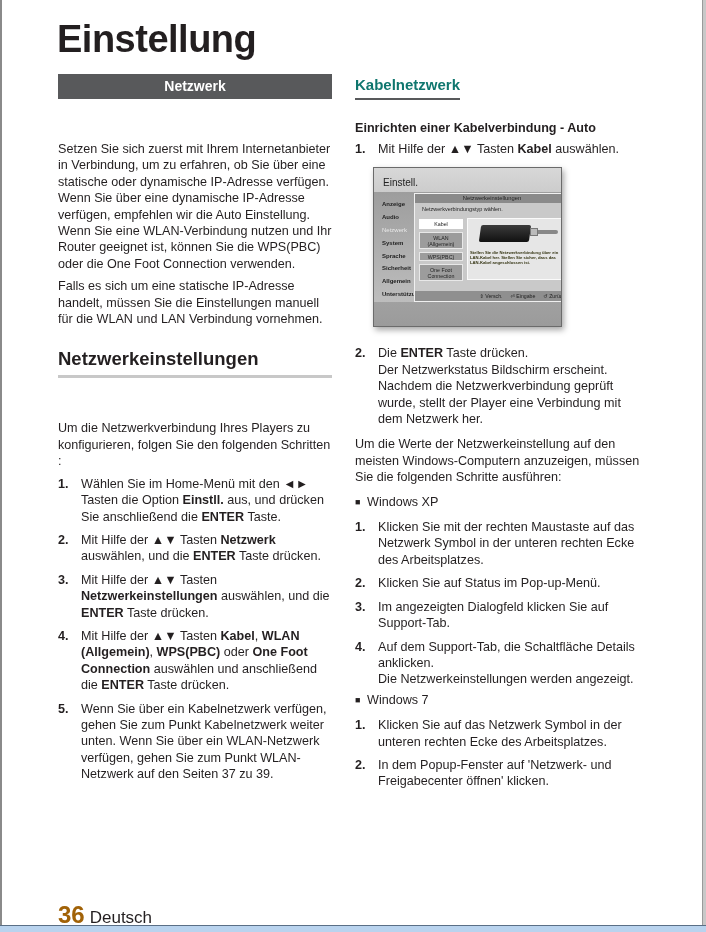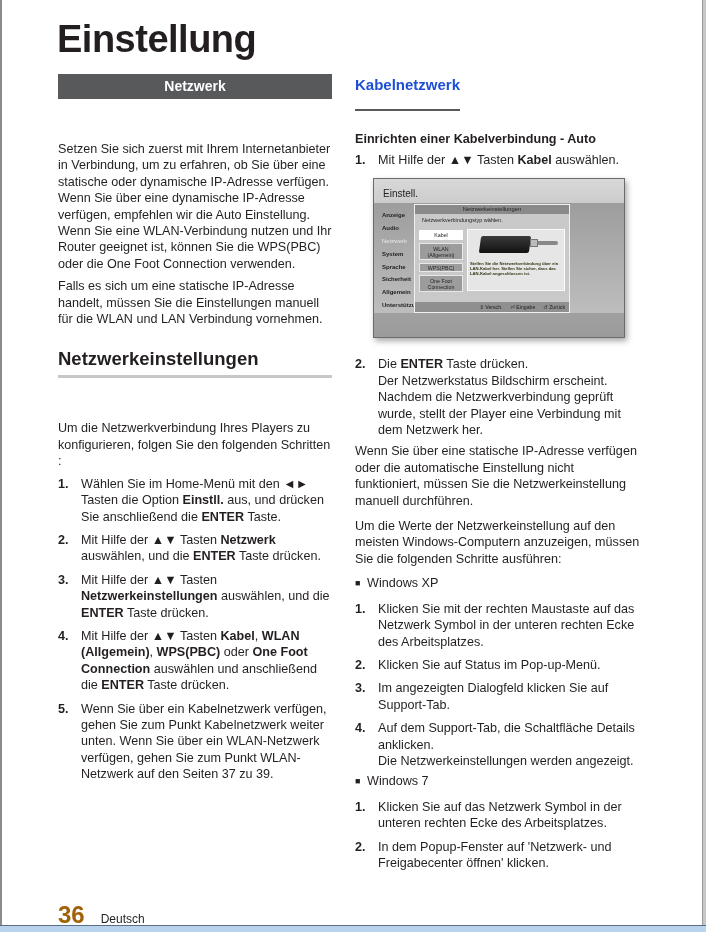--- a/index.html
+++ b/index.html
@@ -23,24 +23,24 @@
 
   .h2 { font-size: 18.5px; color: #231f20; margin-top: 21px; padding-bottom: 5px; border-bottom: 3px solid #c8c8c8; }
   .sub-intro { margin-top: 9px; }
 
   ol.steps { list-style: none; margin-top: 6px; }
   ol.steps li { display: flex; font-size: 12.6px; line-height: 16.4px; margin-bottom: 7px; }
   ol.steps li .num { font-weight: bold; width: 23px; flex: 0 0 23px; }
   ol.steps li .txt { flex: 1; }
   b { font-weight: bold; }
 
-  .h3-underline { display: inline-block; font-size: 15px; color: #1d4ed8; padding-bottom: 16px; border-bottom: 2px solid #58595b; }
+  .h3-underline { display: inline-block; font-size: 15px; color: #0f766e; padding-bottom: 5px; border-bottom: 2px solid #58595b; }
   .h4 { font-size: 12.6px; font-weight: bold; margin-top: 23px; }
 
-  .screen { margin: 10px 0 0 18px; width: 252px; height: 160px; background: linear-gradient(#d8d8d8, #a9a9a9 60%, #9b9b9b); border: 1px solid #6b6b6b; box-shadow: 2px 3px 6px rgba(0,0,0,0.35); position: relative; overflow: hidden; }
+  .screen { margin: 10px 0 0 18px; width: 189px; height: 160px; background: linear-gradient(#d8d8d8, #a9a9a9 60%, #9b9b9b); border: 1px solid #6b6b6b; box-shadow: 2px 3px 6px rgba(0,0,0,0.35); position: relative; overflow: hidden; }
   .screen .scr-title { position: absolute; left: 9px; top: 9px; font-size: 10px; color: #222; }
   .screen .scr-band { position: absolute; left: 0; top: 24px; width: 100%; height: 110px; background: linear-gradient(#9d9d9d, #bdbdbd); }
   .screen .menu { position: absolute; left: 8px; top: 30px; font-size: 6px; line-height: 12.8px; color: #222; font-weight: bold; }
   .screen .menu .active { color: #e8e8e8; font-weight: normal; }
   .dialog { position: absolute; left: 40px; top: 25px; width: 156px; height: 109px; background: #c9c9c9; border: 1px solid #f0f0f0; }
   .dialog .dlg-head { background: #8a8a8a; color: #222; font-size: 5.8px; text-align: center; height: 9px; line-height: 9px; }
   .dialog .dlg-sub { font-size: 5.5px; color: #222; padding: 3px 0 0 7px; height: 13px; }
   .dialog .opt { position: absolute; left: 4px; width: 44px; font-size: 5.3px; text-align: center; color: #222; background: #9c9c9c; border: 1px solid #e8e8e8; line-height: 6px; display: flex; align-items: center; justify-content: center; }
   .dialog .opt.sel { background: #fff; border-color: #fff; }
   .dialog .preview { position: absolute; left: 52px; top: 24px; width: 98px; height: 62px; background: #e6e6e6; border: 1px solid #fafafa; }
@@ -48,21 +48,21 @@
   .dialog .cable { position: absolute; left: 64px; top: 11px; width: 26px; height: 4px; background: #888; border-radius: 2px; }
   .dialog .plug { position: absolute; left: 62px; top: 9px; width: 8px; height: 8px; border: 1px solid #777; background: #bbb; }
   .dialog .pv-text { position: absolute; left: 2px; top: 31px; width: 94px; font-size: 4.2px; line-height: 5px; color: #331; font-weight: bold; }
   .dialog .dlg-foot { position: absolute; left: 0; bottom: 0; width: 100%; height: 10px; background: #8f8f8f; font-size: 5.2px; color: #222; display: flex; justify-content: flex-end; gap: 8px; align-items: center; padding-right: 4px; }
 
   .bullet { display: flex; font-size: 12.6px; line-height: 16.4px; margin-top: 8px; }
   .bullet .dot { width: 12px; flex: 0 0 12px; font-size: 9px; }
 
   .footer { position: absolute; left: 58px; top: 903px; display: flex; align-items: baseline; }
   .footer .pno { font-size: 24px; font-weight: bold; color: #a16207; line-height: 24px; }
-  .footer .lang { font-size: 12px; margin-left: 16px; color: #231f20; }
+  .footer .lang { font-size: 17px; margin-left: 5px; color: #231f20; }
 </style>
 </head>
 <body>
 
 <div class="page-border-left"></div>
 <div class="page-border-right"></div>
 
 <h1 class="page-title">Einstellung</h1>
 
 <div class="col-left">
@@ -141,21 +141,20 @@
     </div>
   </div>
 
   <ol class="steps" style="margin-top:18px">
     <li style="margin-bottom:0">
       <span class="num">2.</span>
       <span class="txt"><span>Die </span><b>ENTER</b><span> Taste drücken.</span><br><span>Der Netzwerkstatus Bildschirm erscheint. Nachdem die Netzwerkverbindung geprüft wurde, stellt der Player eine Verbindung mit dem Netzwerk her.</span></span>
     </li>
   </ol>
 
-  <p class="body" style="margin-top:5px">Wenn Sie über eine statische IP-Adresse verfügen oder die automatische Einstellung nicht funktioniert, müssen Sie die Netzwerkeinstellung manuell durchführen.</p>
   <p class="body" style="margin-top:9px">Um die Werte der Netzwerkeinstellung auf den meisten Windows-Computern anzuzeigen, müssen Sie die folgenden Schritte ausführen:</p>
 
   <div class="bullet">
     <span class="dot">■</span>
     <span>Windows XP</span>
   </div>
   <ol class="steps" style="margin-top:9px">
     <li>
       <span class="num">1.</span>
       <span class="txt">Klicken Sie mit der rechten Maustaste auf das Netzwerk Symbol in der unteren rechten Ecke des Arbeitsplatzes.</span>

